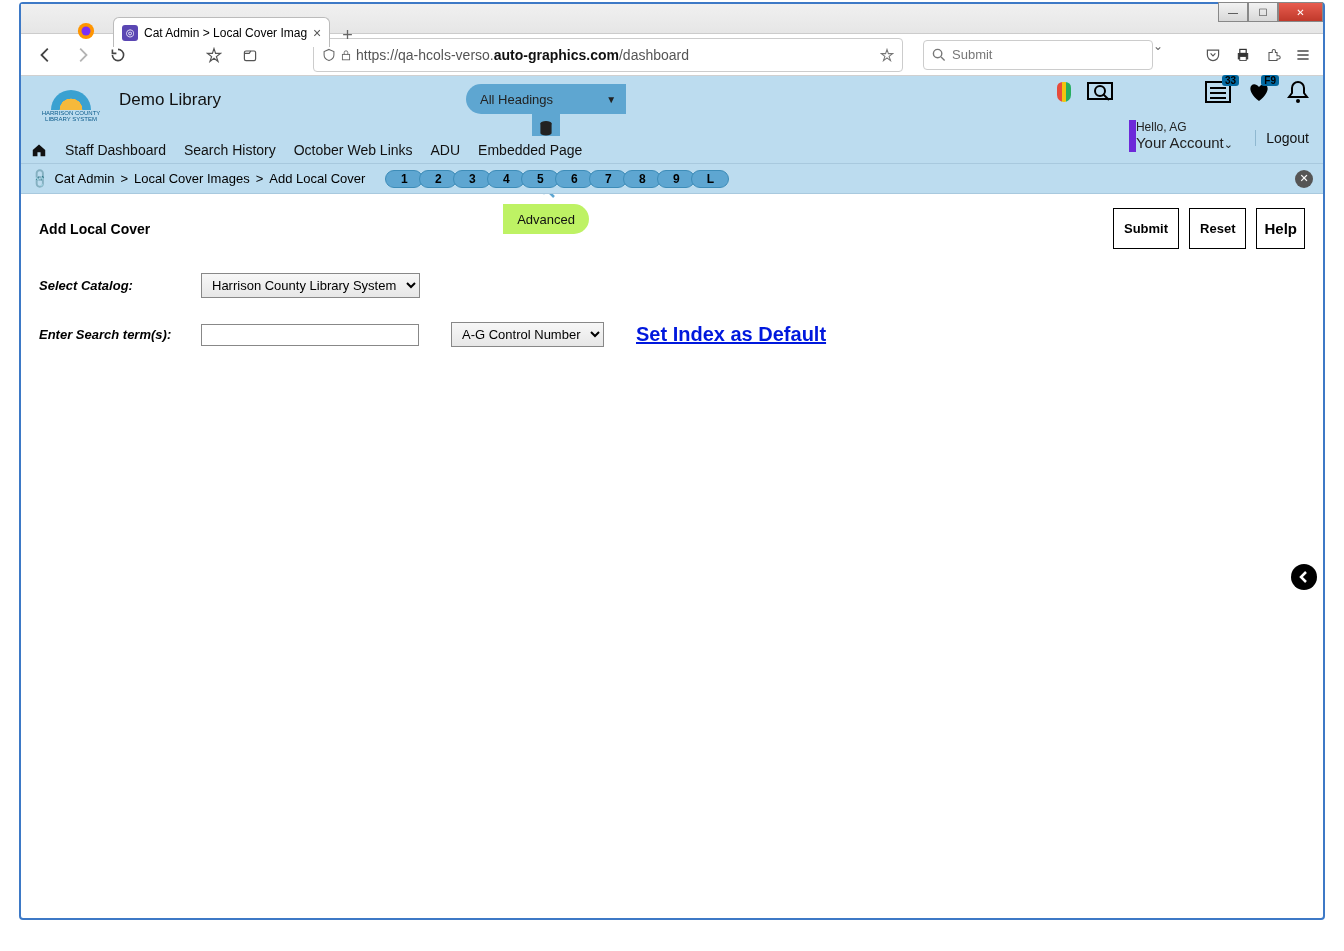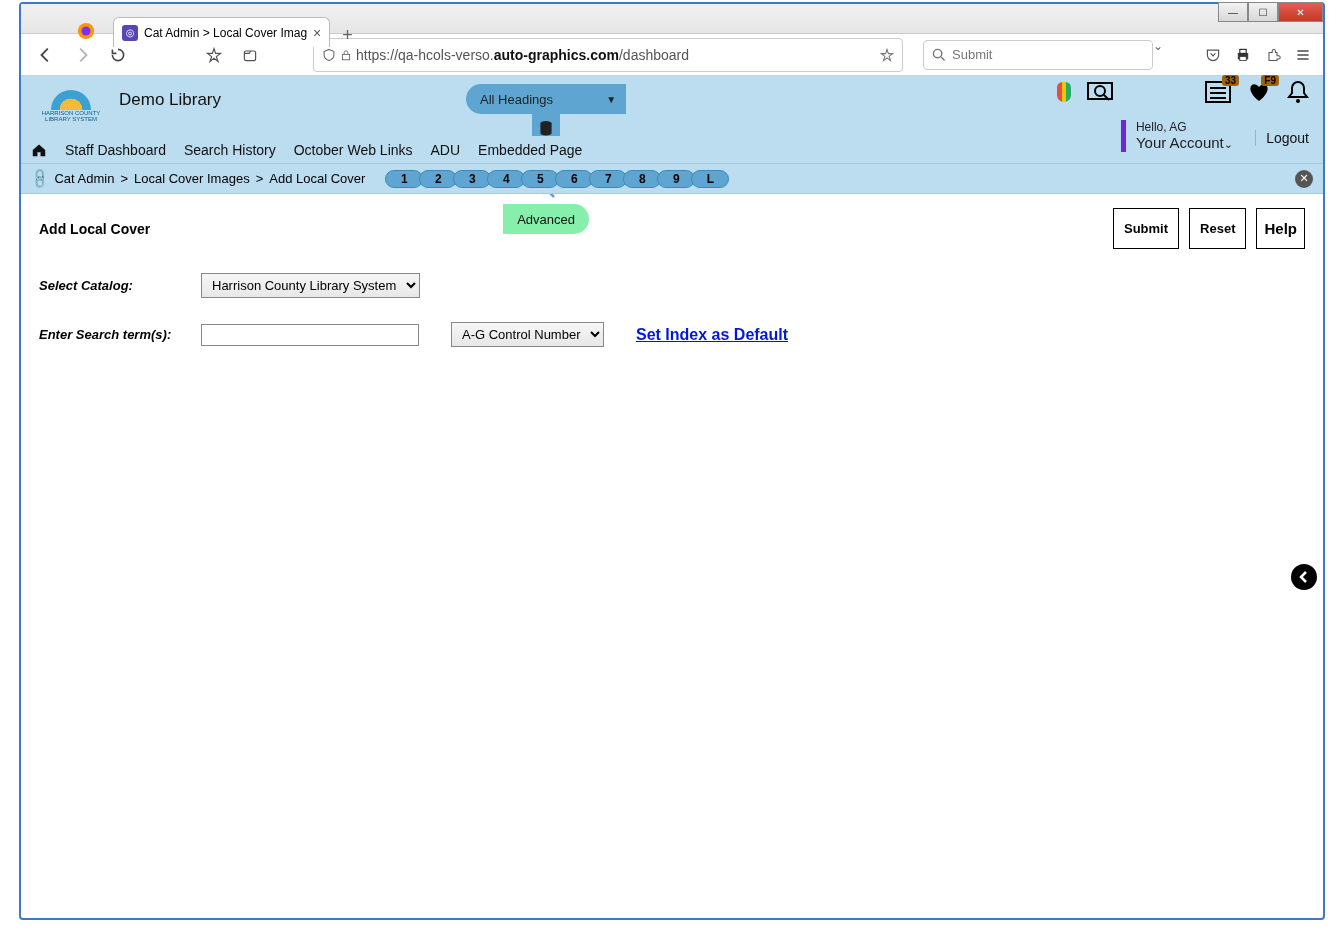--- a/index.html
+++ b/index.html
@@ -32,30 +32,30 @@
   .app-header { background:#bcdcef; display:flex; align-items:flex-start; padding:6px 10px 0 10px; height:60px; position:relative; }
   .logo-box { width:80px; height:48px; background:#bcdcef; display:flex; flex-direction:column; align-items:center; justify-content:center; font-size:6px; color:#0a5a8a; }
   .logo-sun { width:40px; height:20px; background:radial-gradient(circle at 50% 100%, #f6b93b 0 40%, transparent 41%), linear-gradient(#3aa1d1,#3aa1d1); border-radius:20px 20px 0 0; }
   .library-title { font-size:17px; color:#111; margin-left:8px; margin-top:8px; }
   .search-cluster { display:flex; align-items:center; margin-left:150px; margin-top:2px;flex-direction:column; }
   .all-headings { background:#5ea6d1; height:30px; border-radius:15px 0 0 15px; display:flex; align-items:center; padding:0 30px 0 14px; font-size:13px; color:#222; position:relative; width:160px; }
   .all-headings .caret { position:absolute; right:10px; font-size:10px; }
   .db-icon { width:28px; height:30px; display:flex; align-items:center; justify-content:center; color:#222; background:#5ea6d1; }
   .big-search { height:30px; width:350px; background:#fff; border:none; padding:0 8px; }
   .big-search-icon { width:34px; height:30px; display:flex; align-items:center; justify-content:center; color:#5ea6d1; background:#fff; }
-  .adv-btn { height:30px; background:#86efac; border-radius:0 15px 15px 0; display:flex; align-items:center; padding:0 14px; font-size:13px; color:#111; }
+  .adv-btn { height:30px; background:#bef264; border-radius:0 15px 15px 0; display:flex; align-items:center; padding:0 14px; font-size:13px; color:#111; }
   .header-icons { position:absolute; right:14px; top:4px; display:flex; gap:16px; align-items:center; }
   .balloon { width:14px; height:20px; background:linear-gradient(90deg,#e74c3c 0 33%,#f1c40f 33% 66%,#27ae60 66%); border-radius:7px 7px 9px 9px; position:relative; }
   .badge { position:relative; display:inline-flex; }
-  .badge .num { position:absolute; top:-6px; right:-8px; background:#a16207; color:#000; font-size:10px; padding:0 3px; border-radius:3px; font-weight:bold; }
+  .badge .num { position:absolute; top:-6px; right:-8px; background:#0369a1; color:#000; font-size:10px; padding:0 3px; border-radius:3px; font-weight:bold; }
 
   
   .nav-row { background:#bcdcef; height:28px; display:flex; align-items:center; padding:0 10px; gap:18px; font-size:14px; color:#111; border-bottom:1px solid #a8c9de; position:relative; }
   .nav-row .home-ic { font-size:15px; }
-  .account-block { position:absolute; right:90px; top:-16px; font-size:12px; color:#222; line-height:1.2; border-left:5px solid #6d28d9; padding-left:10px; }
+  .account-block { position:absolute; right:90px; top:-16px; font-size:12px; color:#222; line-height:1.2; border-left:7px solid #6d28d9; }
   .account-block .big { font-size:15px; }
   .logout { position:absolute; right:14px; top:-6px; font-size:14px; color:#111; border-left:1px solid #8fb8d0; padding-left:10px; }
 
   
   .crumb-row { background:#bcdcef; height:30px; display:flex; align-items:center; padding:0 10px; font-size:13px; gap:6px; position:relative; border-bottom:1px solid #a8c9de;}
   .crumb-row .link-ic { font-size:14px; transform:rotate(-45deg); display:inline-block; }
   .page-pills { display:flex; gap:0; margin-left:18px; }
   .pill { background:#5ea6d1; color:#000; font-weight:bold; font-size:12px; width:38px; height:18px; border-radius:9px; display:flex; align-items:center; justify-content:center; margin-left:-4px; border:1px solid #3d8cb8;}
   .close-circ { position:absolute; right:10px; width:18px; height:18px; background:#555; border-radius:50%; color:#fff; display:flex; align-items:center; justify-content:center; font-size:11px; }
 
@@ -64,21 +64,21 @@
   .content-head { display:flex; align-items:center; }
   .content-head h2 { font-size:14px; font-weight:bold; }
   .btns-right { margin-left:auto; display:flex; gap:10px; }
   .btn-outline { border:1px solid #000; background:#fff; padding:12px 10px; font-size:13px; font-weight:bold; }
   .btn-outline.small { padding:3px 7px; font-size:15px; }
 
   .form-row { display:flex; align-items:center; margin-top:24px; gap:12px; font-size:13px; }
   .form-row label { font-weight:bold; min-width:150px;font-style:italic; }
   select.std { border:1px solid #888; background:linear-gradient(#f7f7f7,#e7e7e7); padding:3px 6px; font-size:13px; height:25px; }
   input.std { border:1px solid #888; height:22px; width:218px; padding:0 4px; font-size:13px; }
-  .link-blue { color:#0018dd; font-weight:bold; text-decoration:underline; font-size:16px; }
+  .link-blue { color:#0018dd; font-weight:bold; text-decoration:underline; font-size:20px; }
 
   
   .side-chev { position:absolute; right:6px; top:560px; width:26px; height:26px; background:#000; border-radius:50%; color:#fff; display:flex; align-items:center; justify-content:center; font-size:15px; }
 
   svg { display:block; }
 </style>
 </head>
 <body>
 
 <div class="window">

